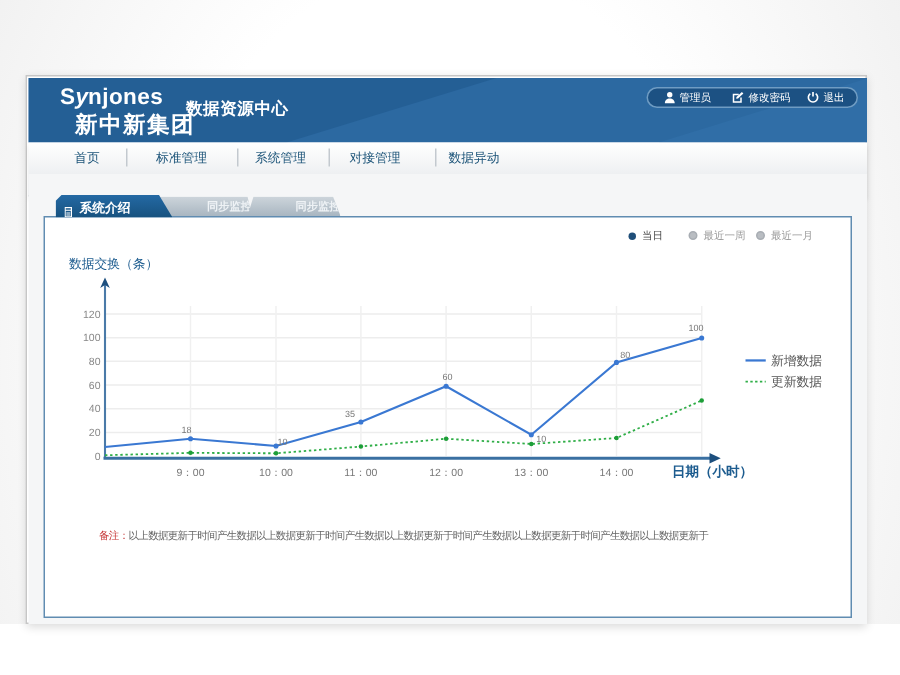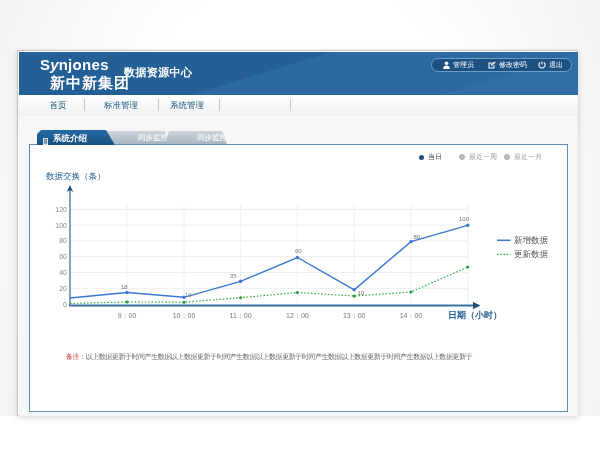--- a/index.html
+++ b/index.html
@@ -88,21 +88,23 @@
         退出</span>
     </div>
   </div>
   <div class="nav">
     <div class="ni" style="left:4px">首页</div>
     <div class="sep" style="left:65px"></div>
     <div class="ni" style="left:67px">标准管理</div>
     <div class="sep" style="left:139px"></div>
     <div class="ni" style="left:133px">系统管理</div>
     <div class="sep" style="left:200px"></div>
+    <div class="ni" style="left:196px">对接管理</div>
     <div class="sep" style="left:271px"></div>
+    <div class="ni" style="left:262px">数据异动</div>
   </div>
   <div class="content"></div>
   <div class="panel"></div>
   <div class="tab2">同步监控</div>
   <div class="tab3">同步监控</div>
   <div class="tab1"><svg class="ticon" width="5" height="7" viewBox="0 0 5 7">
         <rect x="0.4" y="0.4" width="4.2" height="6.2" fill="none" stroke="#fff" stroke-width="0.8"></rect>
         <path d="M0.4 2.2 h4.2 M1.2 4 h2.6 M1.2 5.3 h2.6" stroke="#fff" stroke-width="0.7"></path>
       </svg>系统介绍</div>
   <div class="radios">

